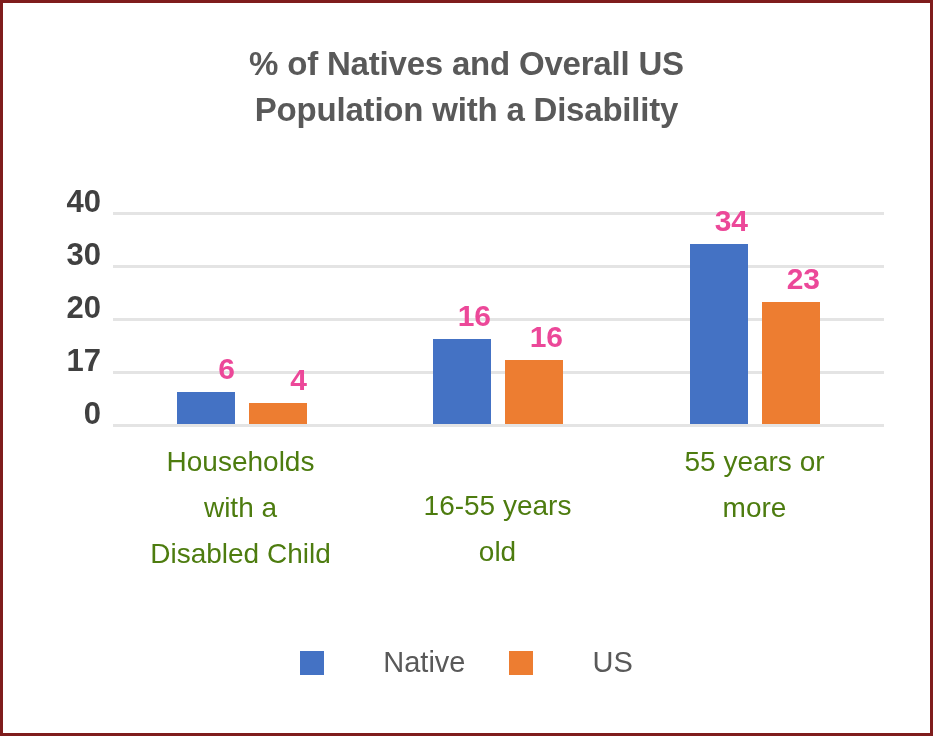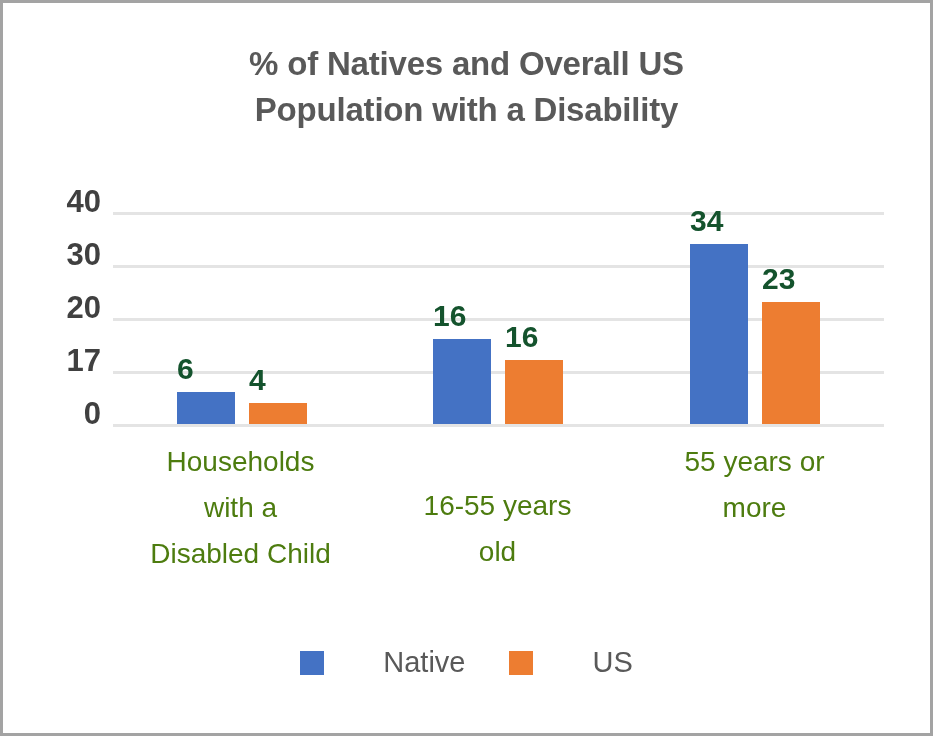--- a/index.html
+++ b/index.html
@@ -10,21 +10,21 @@
   body {
     font-family: "Liberation Sans", sans-serif;
   }
 
   #chart-canvas {
     position: relative;
     width: 933px;
     height: 736px;
     background: #ffffff;
     box-sizing: border-box;
-    border: 3px solid #a3a3a3;
+    border: 3px solid #7f1d1d;
     overflow: hidden;
   }
 
   
   .chart-title {
     position: absolute;
     left: 0;
     right: 0;
     top: 38px;
     text-align: center;
@@ -78,23 +78,23 @@
     position: absolute;
     bottom: 0;
   }
   .bar.native { background: #4472c4; }
   .bar.us     { background: #ed7d31; }
 
   .bar-label {
     position: absolute;
     font-size: 30px;
     font-weight: bold;
-    color: #14532d;
+    color: #ec4899;
     line-height: 1;
-    text-align: left;
+    text-align: right;
     white-space: nowrap;
   }
 
   
   .cat-labels {
     position: absolute;
     left: 110px;
     top: 436px;
     width: 771px;
     height: 170px;

